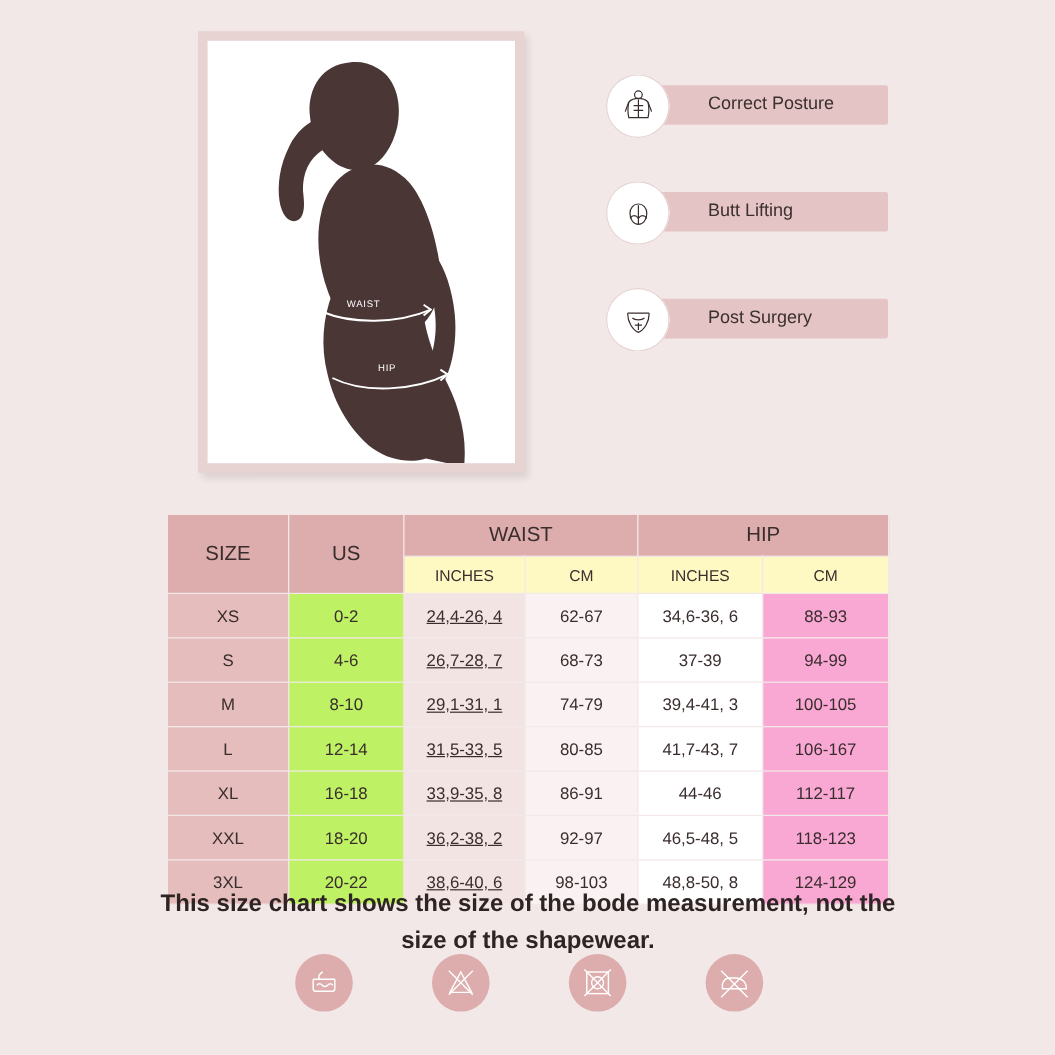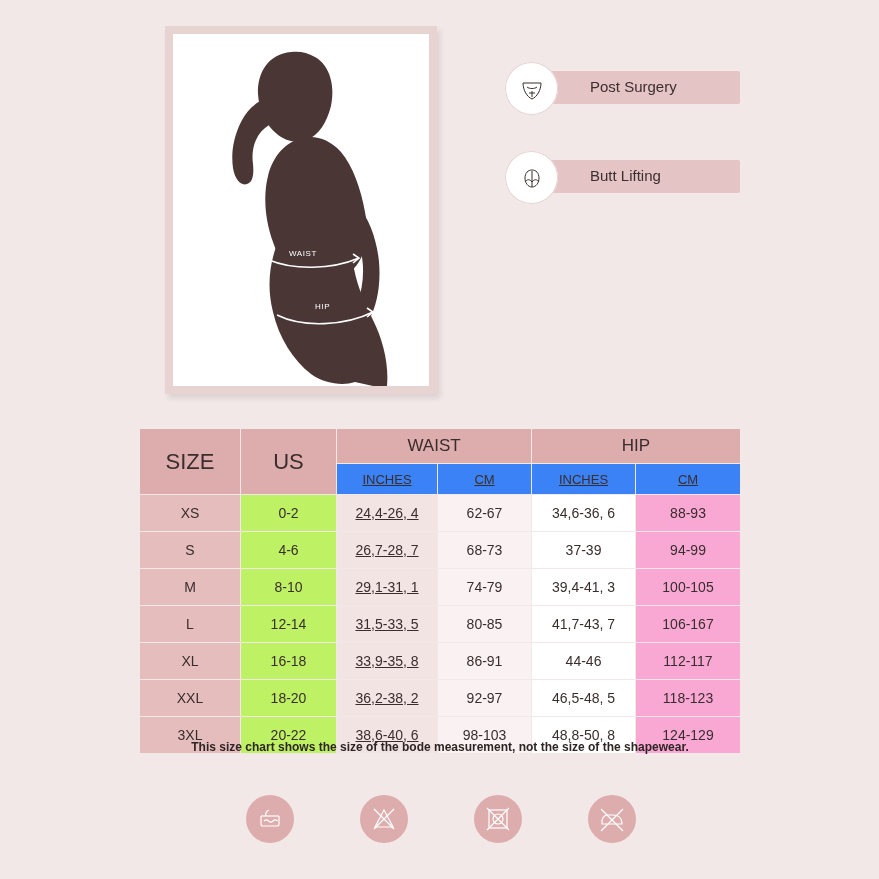--- a/index.html
+++ b/index.html
@@ -124,48 +124,47 @@
     font-weight: normal;
     font-family: "Liberation Sans", sans-serif;
     color: #3a2d2d;
   }
   .hdr-main {
     background: #ddacac;
     font-size: 17px;
     height: 32px;
   }
   .hdr-sub {
-    background: #3b82f6;
+    background: #fef9c3;
     font-size: 13px;
     height: 28px;
-    text-decoration: underline;
   }
   .hdr-tall {
     background: #ddacac;
-    font-size: 22px;
+    font-size: 17px;
   }
   td.cell {
     height: 34px;
     font-size: 14px;
   }
   .col-size { background: #e5bdbd; margin-left: 36px; }
   .col-us   { background: #bef264; }
   .col-wi   { background: #f3e4e4; text-decoration: underline; }
   .col-wc   { background: #faf2f2; margin-top: 32px; }
   .col-hi   { background: #ffffff; }
   .col-hc   { background: #f9a8d4; }
 
   
   .footnote {
     position: absolute;
     left: 120px;
     top: 738px;
     width: 640px;
     text-align: center;
-    font-size: 12px;
+    font-size: 20px;
     font-weight: bold;
     line-height: 1.55;
     color: #2e2424;
     font-family: "Liberation Sans", sans-serif;
   }
 
   
   .care-row {
     position: absolute;
     left: 246px;
@@ -230,48 +229,62 @@
           </g>
         </svg>
         <span class="measure-label label-waist">WAIST</span>
         <span class="measure-label label-hip">HIP</span>
       </div>
     </div>
 
     <div class="features">
 
 
+      <div class="feature-row">
+        <div class="feature-bar"></div>
+        <div class="feature-circle">
+          <svg width="36" height="36" viewBox="0 0 36 36" stroke="#3a2d2d" stroke-width="1" fill="none">
+            <circle cx="18" cy="8" r="3.2"></circle>
+            <path d="M10 14c2-2 4-3 8-3s6 1 8 3"></path>
+            <path d="M10 14c-1 5-1 9 0 13h16c1-4 1-8 0-13"></path>
+            <path d="M18 12v15"></path>
+            <path d="M14 17h8M14 21h8"></path>
+            <path d="M10 14l-3 8M26 14l3 8"></path>
+          </svg>
+        </div>
+        <div class="feature-text">Correct Posture</div>
+      </div>
+
+      <div class="feature-row">
+        <div class="feature-bar"></div>
+        <div class="feature-circle">
+          <svg width="36" height="36" viewBox="0 0 36 36" stroke="#3a2d2d" stroke-width="1" fill="none">
+            <path d="M18 10c-4 0-7 3-7 8s3 9 7 9"></path>
+            <path d="M18 10c4 0 7 3 7 8s-3 9-7 9"></path>
+            <path d="M18 11v16"></path>
+            <path d="M11 22c2-3 5-3 7 0M18 22c2-3 5-3 7 0"></path>
+          </svg>
+        </div>
+        <div class="feature-text">Butt Lifting</div>
+      </div>
 
       <div class="feature-row">
         <div class="feature-bar"></div>
         <div class="feature-circle">
           <svg width="36" height="36" viewBox="0 0 36 36" stroke="#3a2d2d" stroke-width="1" fill="none">
             <path d="M9 12h18"></path>
             <path d="M9 12c0 7 4 14 9 16 5-2 9-9 9-16"></path>
             <path d="M13 16c2 2 8 2 10 0"></path>
             <path d="M18 20v6"></path>
             <path d="M15 22h6"></path>
           </svg>
         </div>
         <div class="feature-text">Post Surgery</div>
       </div>
 
-      <div class="feature-row">
-        <div class="feature-bar"></div>
-        <div class="feature-circle">
-          <svg width="36" height="36" viewBox="0 0 36 36" stroke="#3a2d2d" stroke-width="1" fill="none">
-            <path d="M18 10c-4 0-7 3-7 8s3 9 7 9"></path>
-            <path d="M18 10c4 0 7 3 7 8s-3 9-7 9"></path>
-            <path d="M18 11v16"></path>
-            <path d="M11 22c2-3 5-3 7 0M18 22c2-3 5-3 7 0"></path>
-          </svg>
-        </div>
-        <div class="feature-text">Butt Lifting</div>
-      </div>
-
     </div>
   </div>
 
   <div class="table-wrap">
     <table class="size-chart">
       <colgroup>
         <col style="width:101px">
         <col style="width:96px">
         <col style="width:101px">
         <col style="width:94px">

